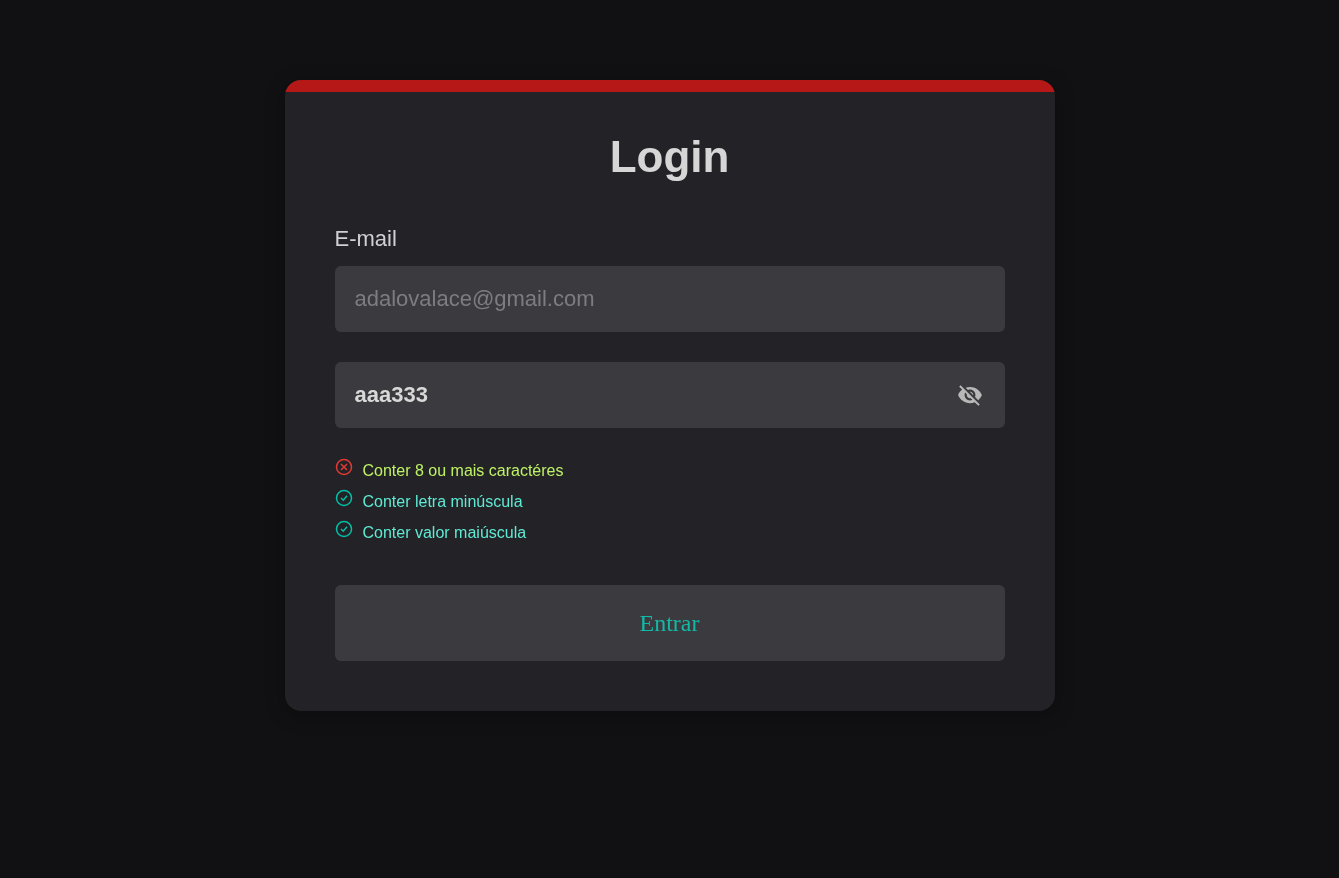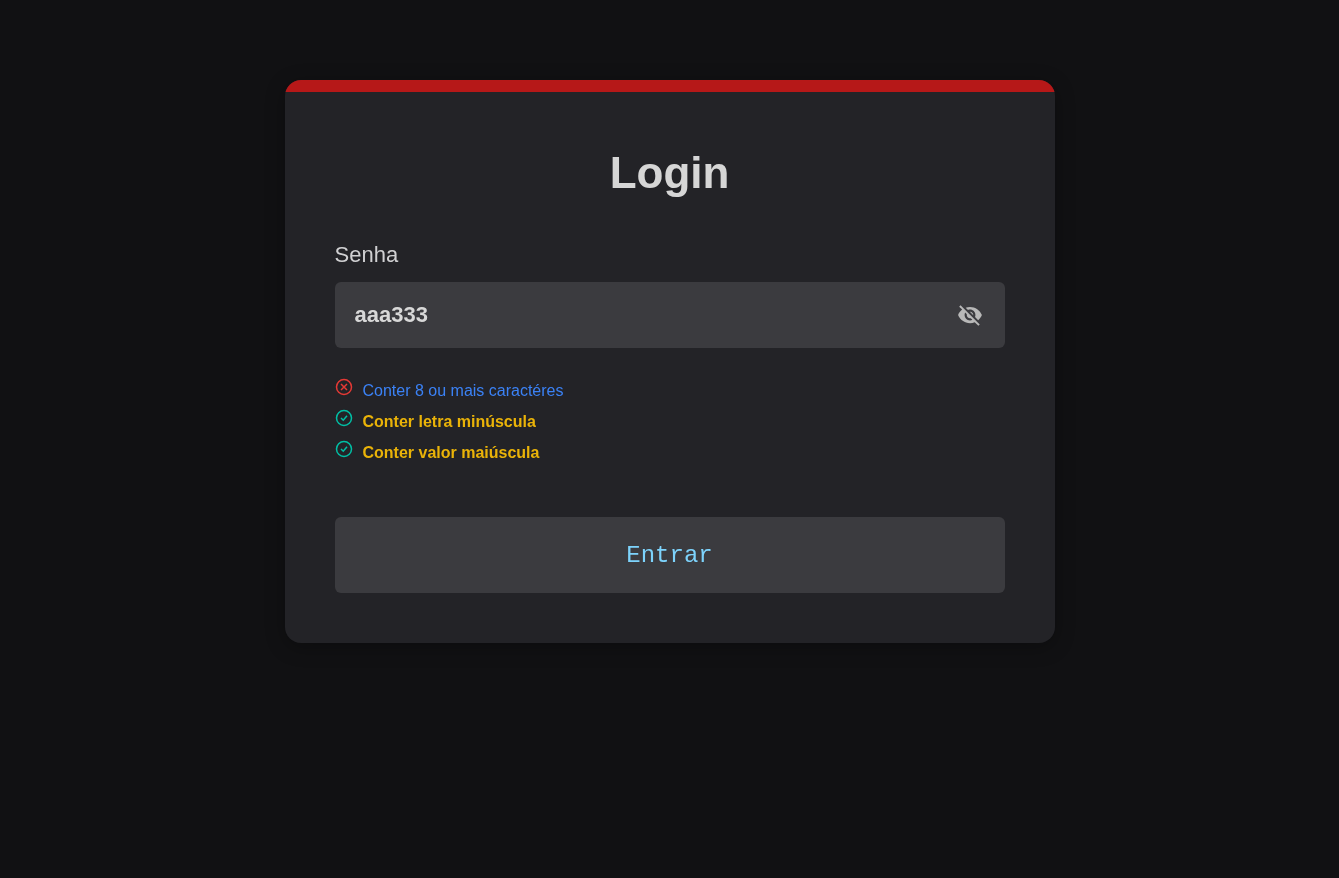--- a/index.html
+++ b/index.html
@@ -26,21 +26,21 @@
       box-shadow: 0 4px 20px rgba(0,0,0,0.3);
     }
 
     .accent-bar {
       height: 12px;
       background-color: #b61818;
       width: 100%;
     }
 
     .card-content {
-      padding: 56px 50px 50px 50px;
+      padding: 40px 50px 50px 50px;
     }
 
     .heading {
       color: #d6d6d6;
       font-size: 44px;
       font-weight: 700;
       text-align: center;
       margin-bottom: 44px;
     }
 
@@ -112,26 +112,25 @@
     .validation-item {
       display: flex;
       align-items: center;
       gap: 10px;
       font-size: 16px;
       margin-bottom: 6px;
       line-height: 1.5;
     }
 
     .validation-item.valid {
-      color: #eab308;
-      font-weight: bold;
+      color: #5eead4;
     }
 
     .validation-item.invalid {
-      color: #3b82f6;
+      color: #bef264;
     }
 
     .validation-icon {
       width: 18px;
       height: 18px;
       flex-shrink: 0;
     }
 
     .validation-item.valid .validation-icon {
       stroke: #00bfa5;
@@ -140,38 +139,42 @@
     .validation-item.invalid .validation-icon {
       stroke: #e53935;
     }
 
     .submit-button {
       width: 100%;
       height: 76px;
       background-color: #3b3b3f;
       border: none;
       border-radius: 6px;
-      color: #7dd3fc;
+      color: #14b8a6;
       font-size: 24px;
-      font-family: Liberation Mono, monospace;
+      font-family: Liberation Serif, serif;
       cursor: pointer;
-      margin-top: 12px;
     }
   </style>
 </head>
 <body>
 
 <div class="login-card">
   <div class="accent-bar"></div>
   <div class="card-content">
     <h1 class="heading">Login</h1>
 
-
     <div class="form-group">
-      <label class="form-label">Senha</label>
+      <label class="form-label">E-mail</label>
+      <div class="input-wrapper">
+        <input type="text" class="text-input" placeholder="adalovalace@gmail.com" style="">
+      </div>
+    </div>
+
+    <div class="form-group">
       <div class="input-wrapper">
         <input type="text" class="text-input password-input" value="aaa333" style="">
         <button class="visibility-toggle">
           <svg viewBox="0 0 24 24">
             <path d="M12 7c2.76 0 5 2.24 5 5 0 .65-.13 1.26-.36 1.83l2.92 2.92c1.51-1.26 2.7-2.89 3.43-4.75-1.73-4.39-6-7.5-11-7.5-1.4 0-2.74.25-3.98.7l2.16 2.16C10.74 7.13 11.35 7 12 7zM2 4.27l2.28 2.28.46.46C3.08 8.3 1.78 10.02 1 12c1.73 4.39 6 7.5 11 7.5 1.55 0 3.03-.3 4.38-.84l.42.42L19.73 22 21 20.73 3.27 3 2 4.27zM7.53 9.8l1.55 1.55c-.05.21-.08.43-.08.65 0 1.66 1.34 3 3 3 .22 0 .44-.03.65-.08l1.55 1.55c-.67.33-1.41.53-2.2.53-2.76 0-5-2.24-5-5 0-.79.2-1.53.53-2.2zm4.31-.78l3.15 3.15.02-.16c0-1.66-1.34-3-3-3l-.17.01z"></path>
           </svg>
         </button>
       </div>
     </div>
 

